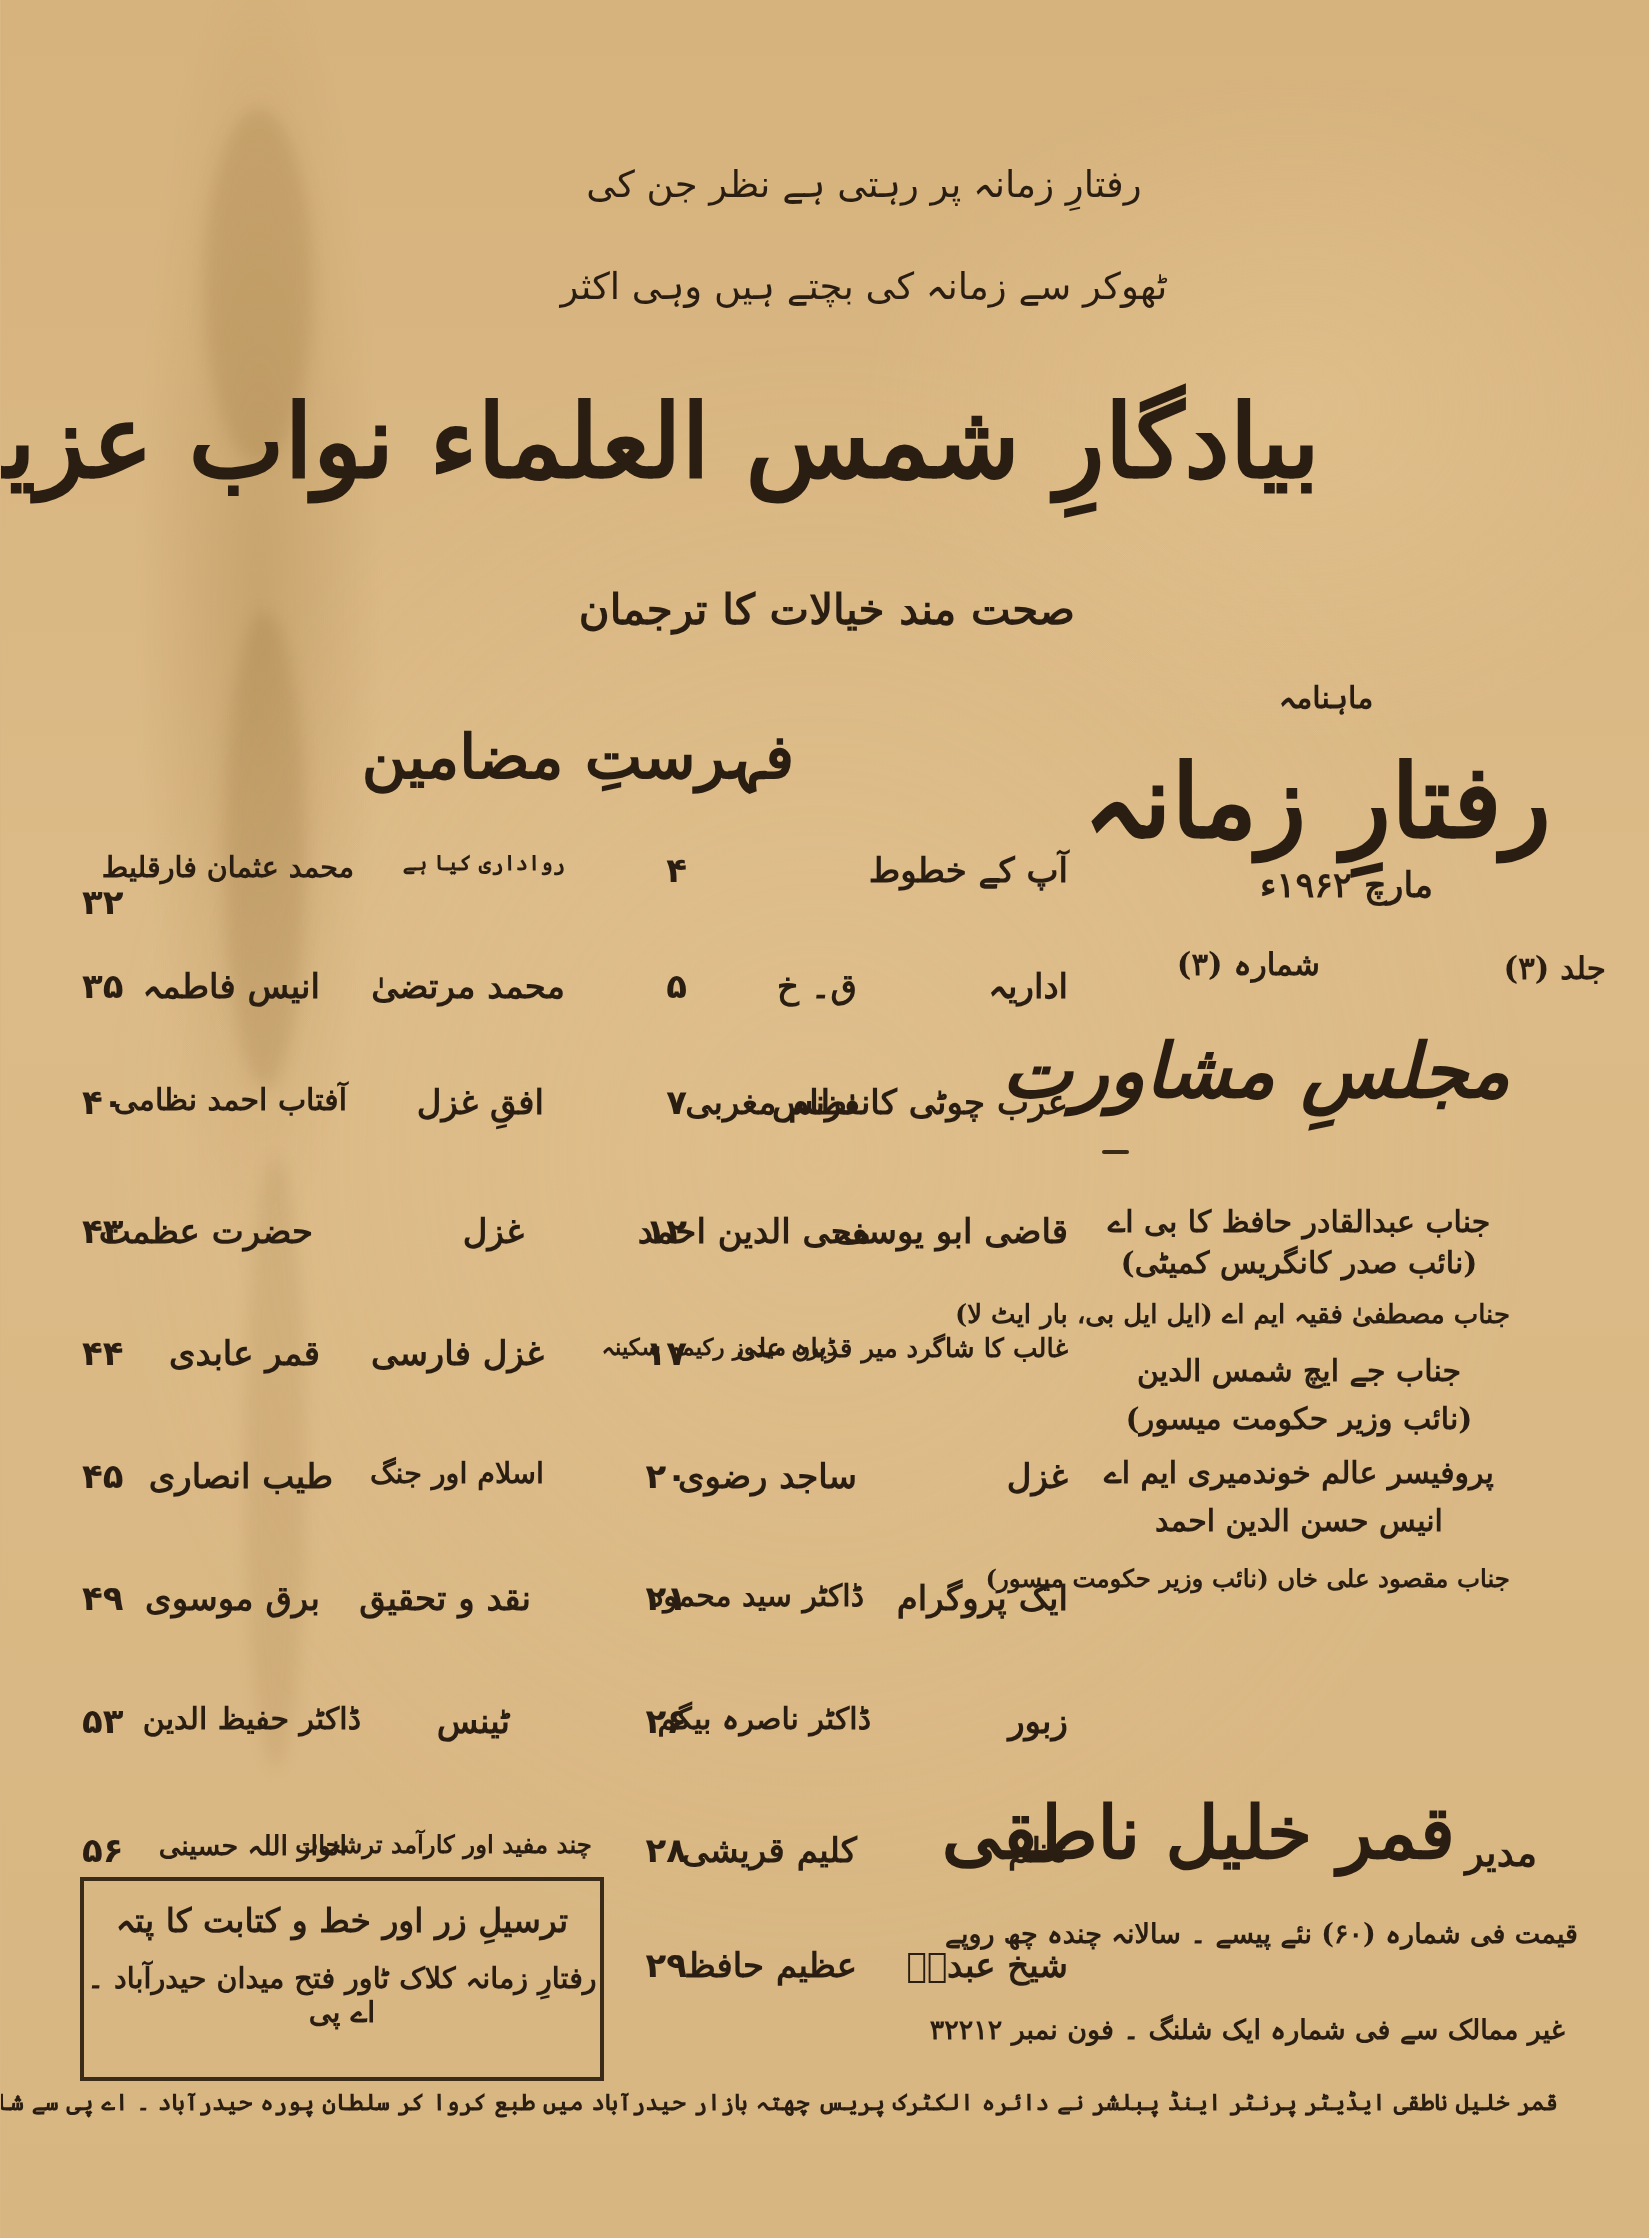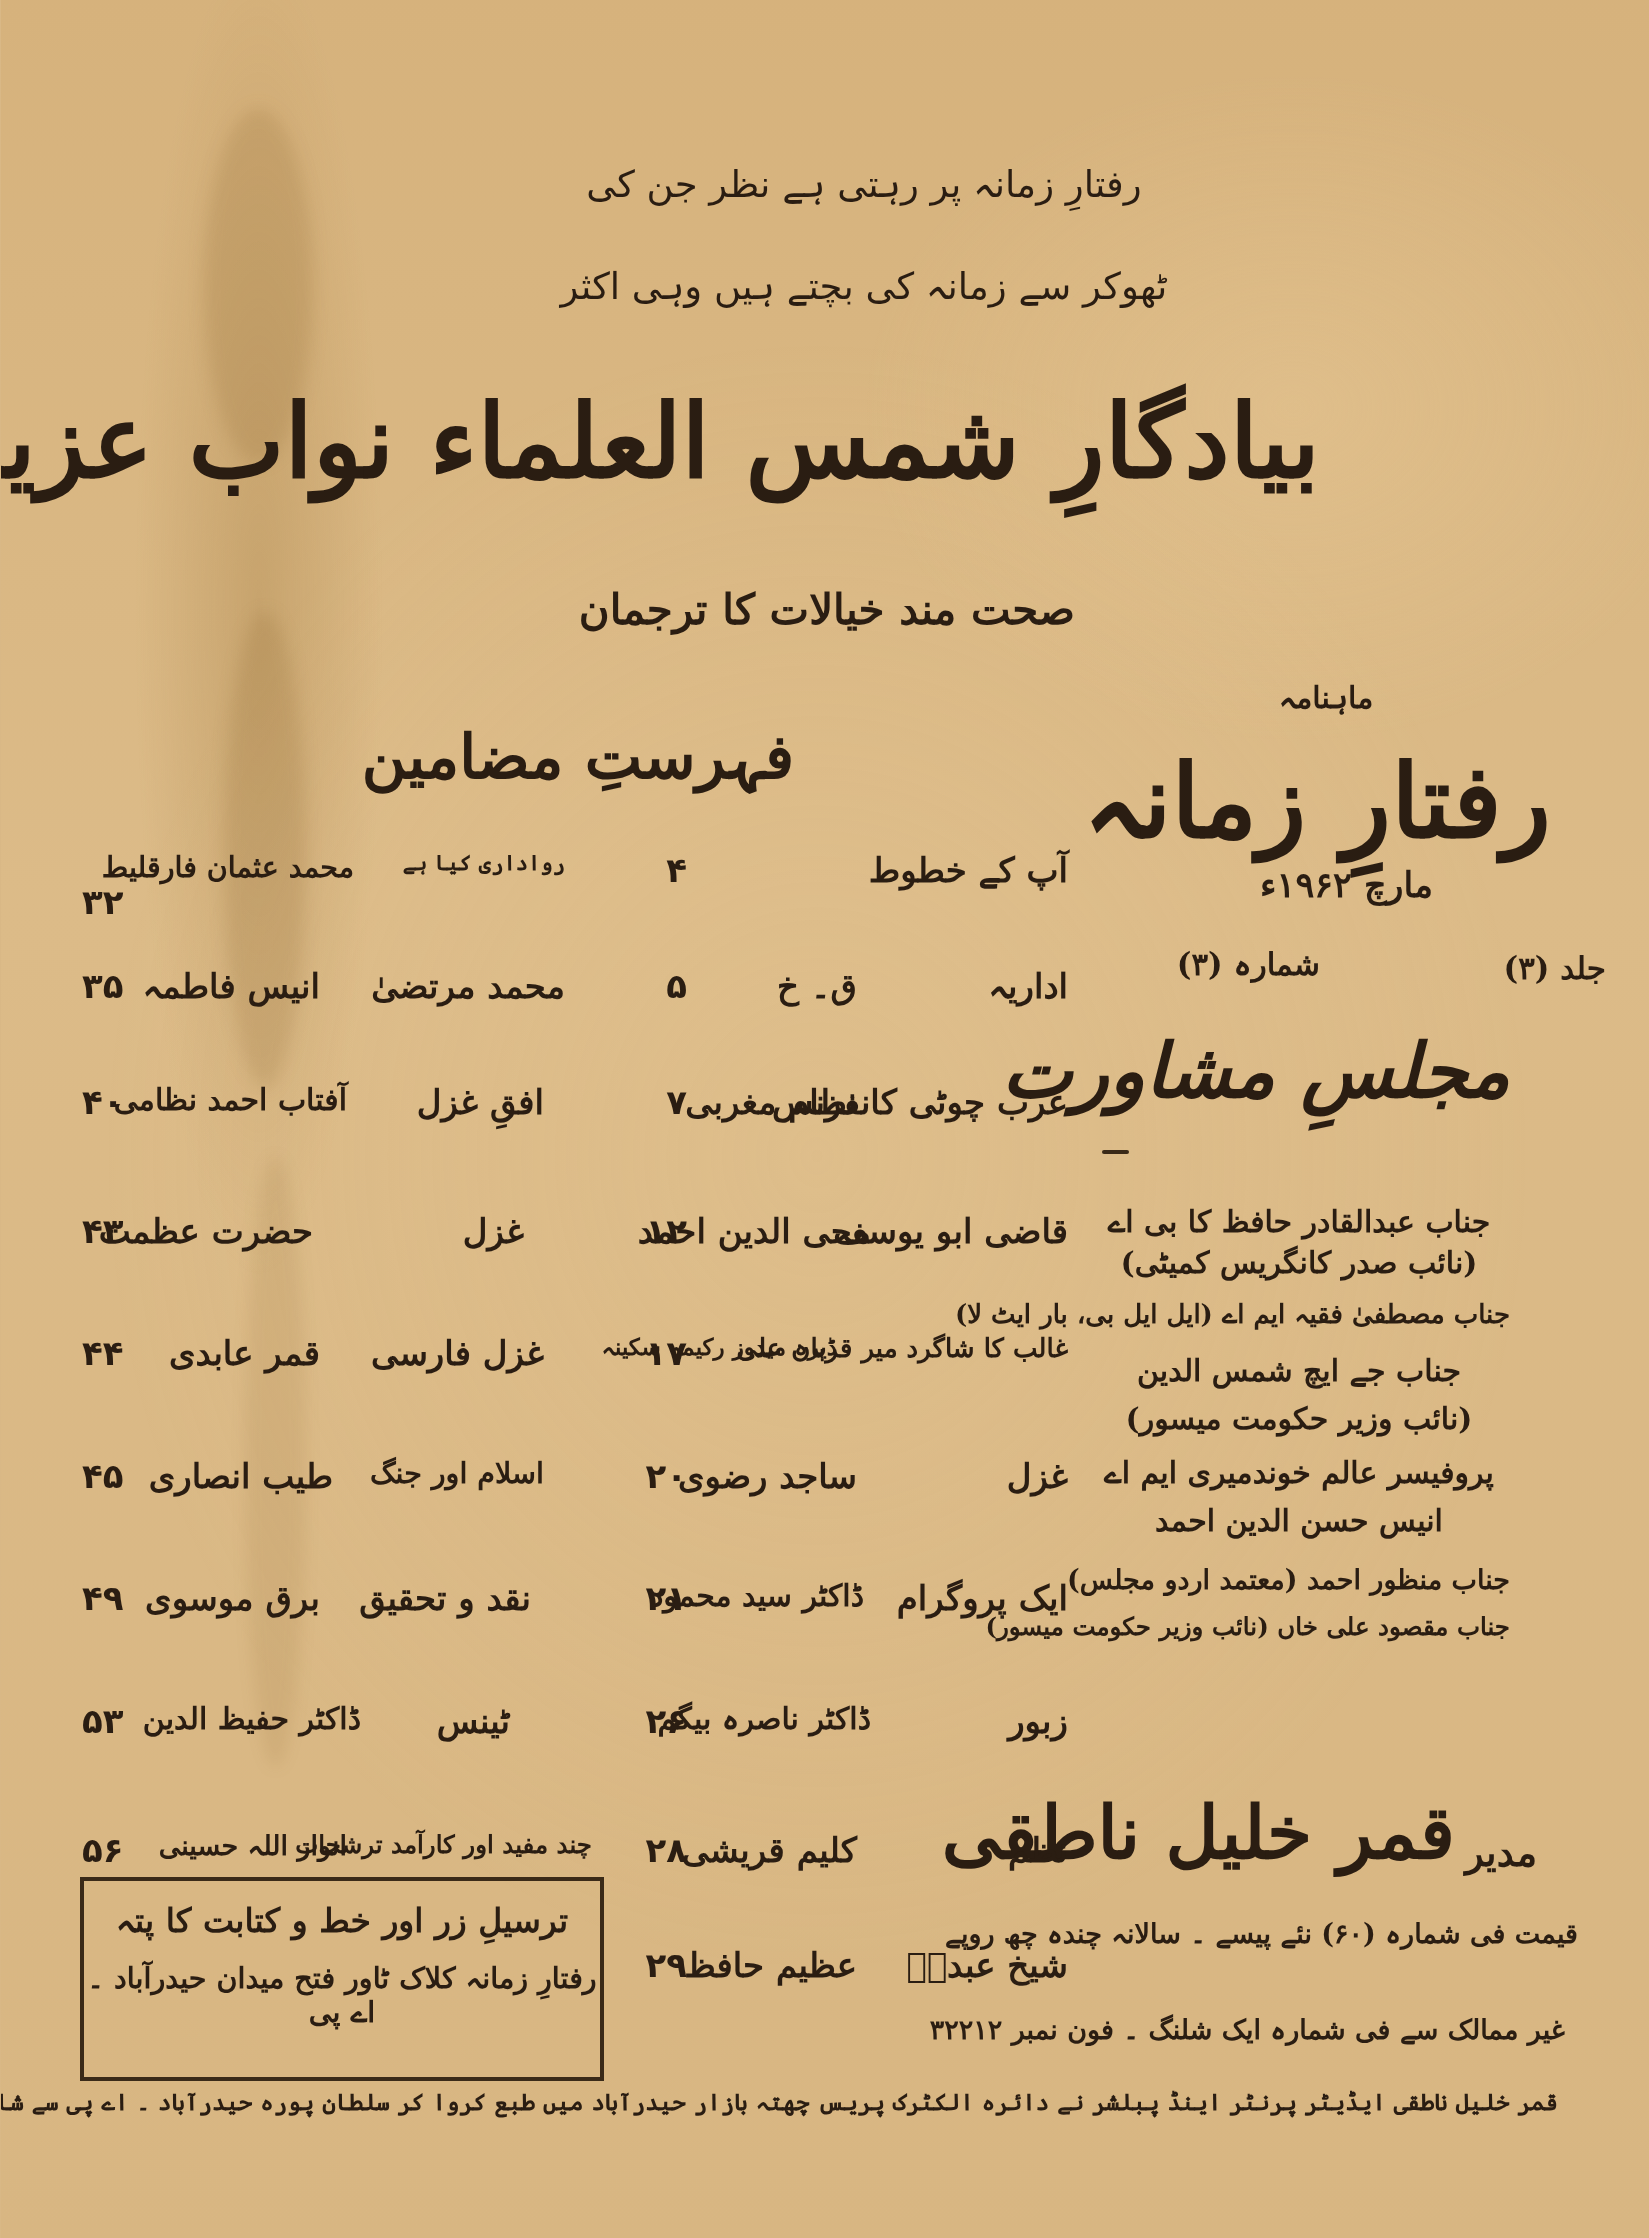--- a/index.html
+++ b/index.html
@@ -63,21 +63,20 @@
 <div class="abs c council-h" style="left:1156px;top:1027px;width:354px;font-style:italic;">مجلسِ مشاورت</div>
 <div class="dash" style="left:1102px;top:1150px;width:27px;"></div>
 <div class="abs" style="left:1088px;top:1204px;width:422px;">
   <div class="member" style="height:41px;">جناب عبدالقادر حافظ کا بی اے</div>
   <div class="member" style="height:54px;">(نائب صدر کانگریس کمیٹی)</div>
   <div class="member" style="height:54px;font-size:26px;">جناب مصطفیٰ فقیہ ایم اے (ایل ایل بی، بار ایٹ لا)</div>
   <div class="member" style="height:48px;">جناب جے ایچ شمس الدین</div>
   <div class="member" style="height:54px;">(نائب وزیر حکومت میسور)</div>
   <div class="member" style="height:48px;">پروفیسر عالم خوندمیری ایم اے</div>
   <div class="member" style="height:61px;">انیس حسن الدین احمد</div>
-  <div class="member" style="height:48px;font-size:27px;">جناب منظور احمد (معتمد اردو مجلس)</div>
   <div class="member" style="height:48px;font-size:24.5px;">جناب مقصود علی خاں (نائب وزیر حکومت میسور)</div>
 </div>
 
 <div class="abs" style="left:1156px;top:1796px;width:381px;height:88px;">
   <span class="price" style="position:absolute;right:0;top:34px;font-size:38px;">مدیر</span>
   <span class="editor" style="position:absolute;right:82px;top:-6.8px;white-space:nowrap;">قمر خلیل ناطقی</span>
 </div>
 
 <div class="abs price" style="left:1088px;top:1918px;width:490px;text-align:right;white-space:nowrap;font-size:27px;">قیمت فی شمارہ (۶۰) نئے پیسے ۔ سالانہ چندہ چھ روپے</div>
 <div class="abs price" style="left:1102px;top:2014px;width:463px;text-align:right;white-space:nowrap;font-size:27px;">غیر ممالک سے فی شمارہ ایک شلنگ ۔ فون نمبر ۳۲۲۱۲</div>

